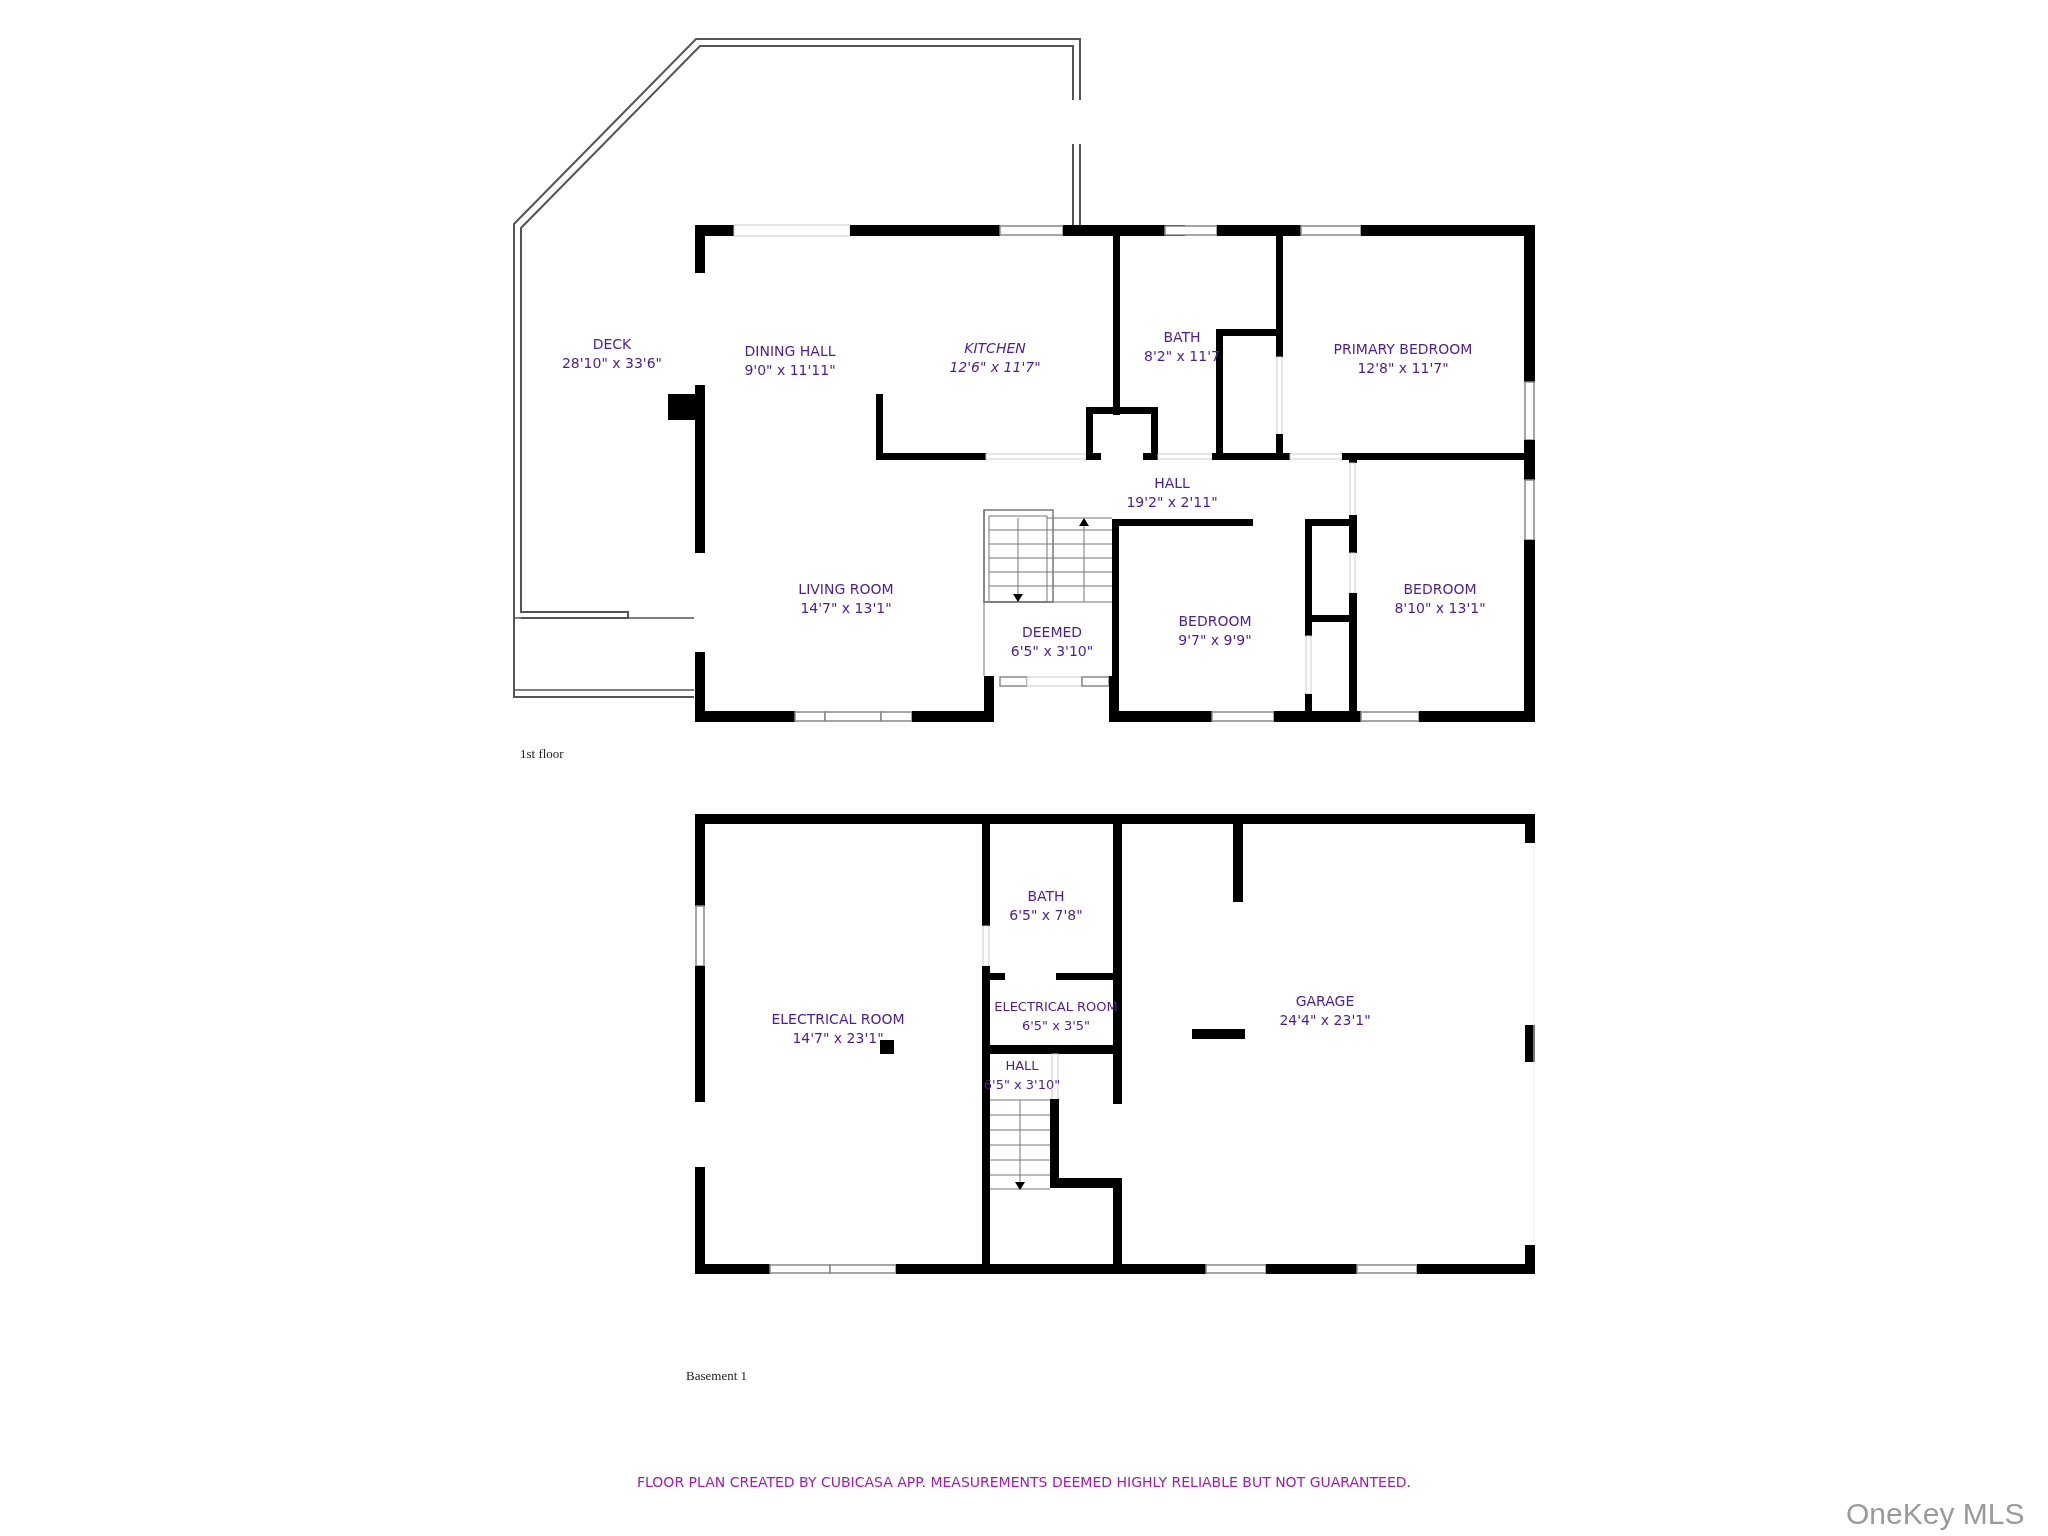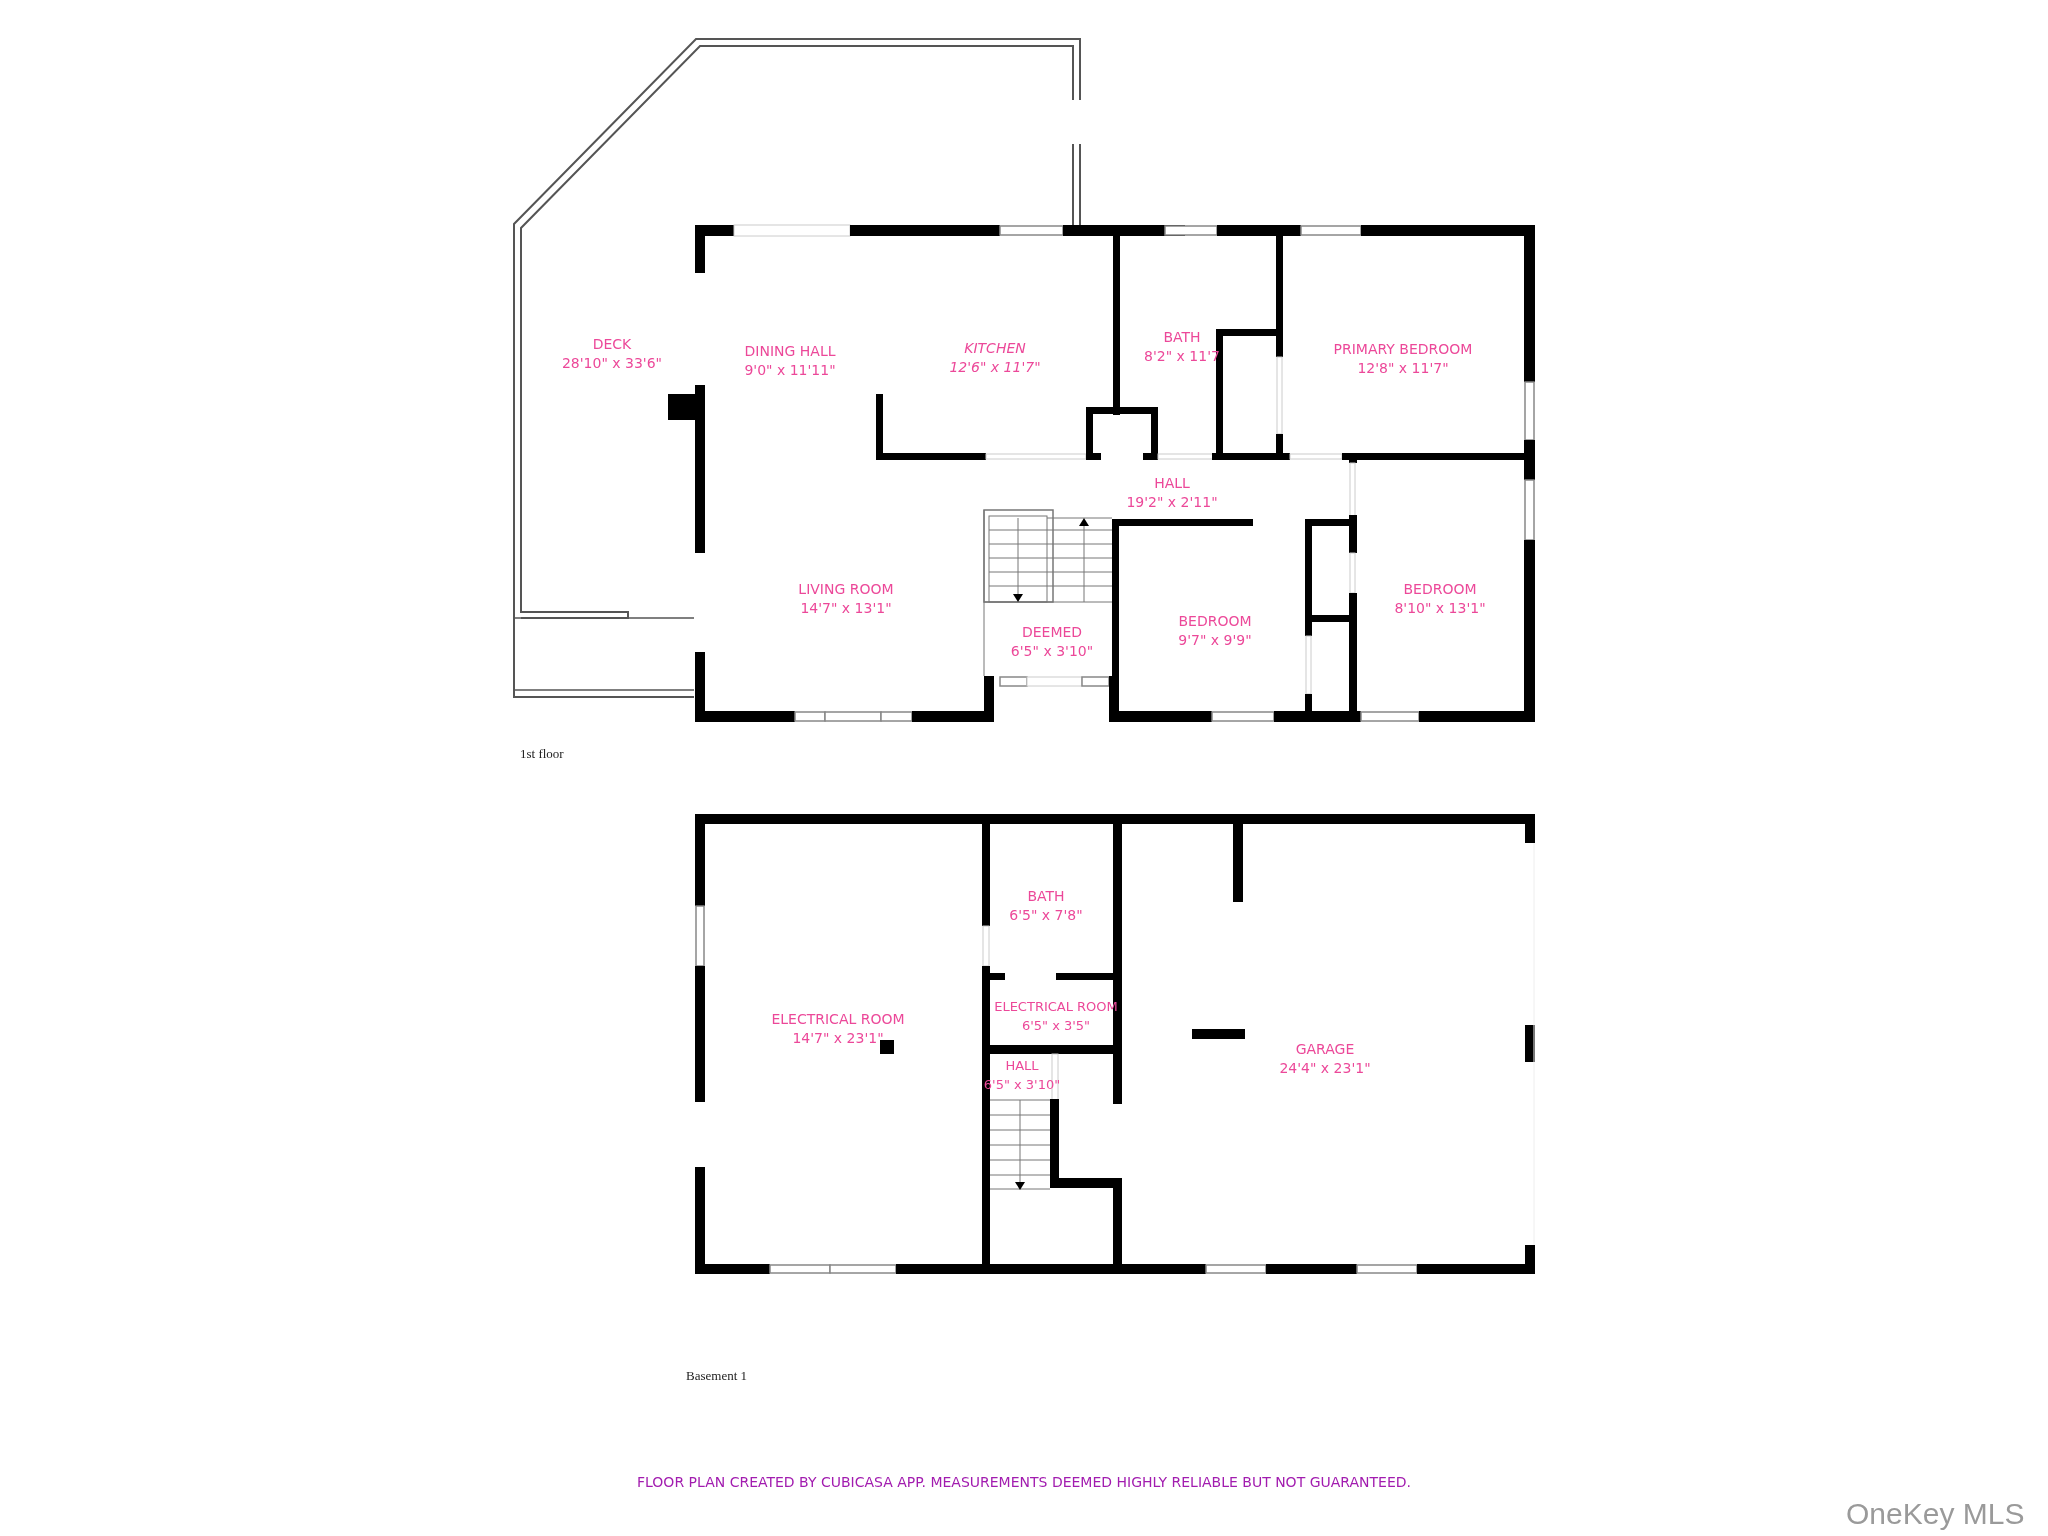--- a/index.html
+++ b/index.html
@@ -3,21 +3,21 @@
 <meta charset="utf-8">
 <style>
   html,body{margin:0;padding:0;background:#ffffff;}
   body{width:2048px;height:1536px;position:relative;overflow:hidden;font-family:"Liberation Sans","DejaVu Sans",sans-serif;}
   #plan{position:absolute;left:0;top:0;width:2048px;height:1536px;}
   .wall{fill:#000000;}
   .rail{fill:none;stroke:#555555;stroke-width:2;}
   .win{fill:#ffffff;stroke:#888888;stroke-width:1.5;}
   .open{fill:#ffffff;stroke:#cccccc;stroke-width:1;}
   .stair{fill:none;stroke:#777777;stroke-width:1.5;}
-  .label{position:absolute;transform:translateX(-50%);text-align:center;color:#ec4899;font-family:"DejaVu Sans",sans-serif;font-size:14px;line-height:19px;white-space:nowrap;}
+  .label{position:absolute;transform:translateX(-50%);text-align:center;color:#4c1d95;font-family:"DejaVu Sans",sans-serif;font-size:14px;line-height:19px;white-space:nowrap;}
   .label .dim{display:block;}
   .floor-label{position:absolute;font-family:Liberation Serif, serif;font-size:13px;color:#222222;}
   .footer{position:absolute;left:597px;top:1474px;width:854px;text-align:center;font-family:"DejaVu Sans",sans-serif;font-size:14px;color:#a21caf;letter-spacing:0px;}
   .watermark{position:absolute;left:1846px;top:1497px;font-family:"Liberation Sans",sans-serif;font-size:30px;color:#9a9a9a;}
   .marker{fill:#000000;}
 </style>
 </head>
 <body>
 
 <svg id="plan" viewBox="0 0 2048 1536" xmlns="http://www.w3.org/2000/svg">
@@ -238,20 +238,20 @@
   <span class="dim">6'5" x 7'8"</span>
 </div>
 <div class="label" style="left:1056px;top:997px;font-size:13px;">
   <span>ELECTRICAL ROOM</span>
   <span class="dim">6'5" x 3'5"</span>
 </div>
 <div class="label" style="left:1022px;top:1056px;font-size:13px;">
   <span>HALL</span>
   <span class="dim">6'5" x 3'10"</span>
 </div>
-<div class="label" style="left:1325px;top:1040px;">
+<div class="label" style="left:1325px;top:992px;">
   <span>GARAGE</span>
   <span class="dim">24'4" x 23'1"</span>
 </div>
 <div class="floor-label" style="left:686px;top:1324px;margin-top:44px;">Basement 1</div>
 
 <div class="footer">FLOOR PLAN CREATED BY CUBICASA APP. MEASUREMENTS DEEMED HIGHLY RELIABLE BUT NOT GUARANTEED.</div>
 <div class="watermark">OneKey MLS</div>
 
 </body></html>

